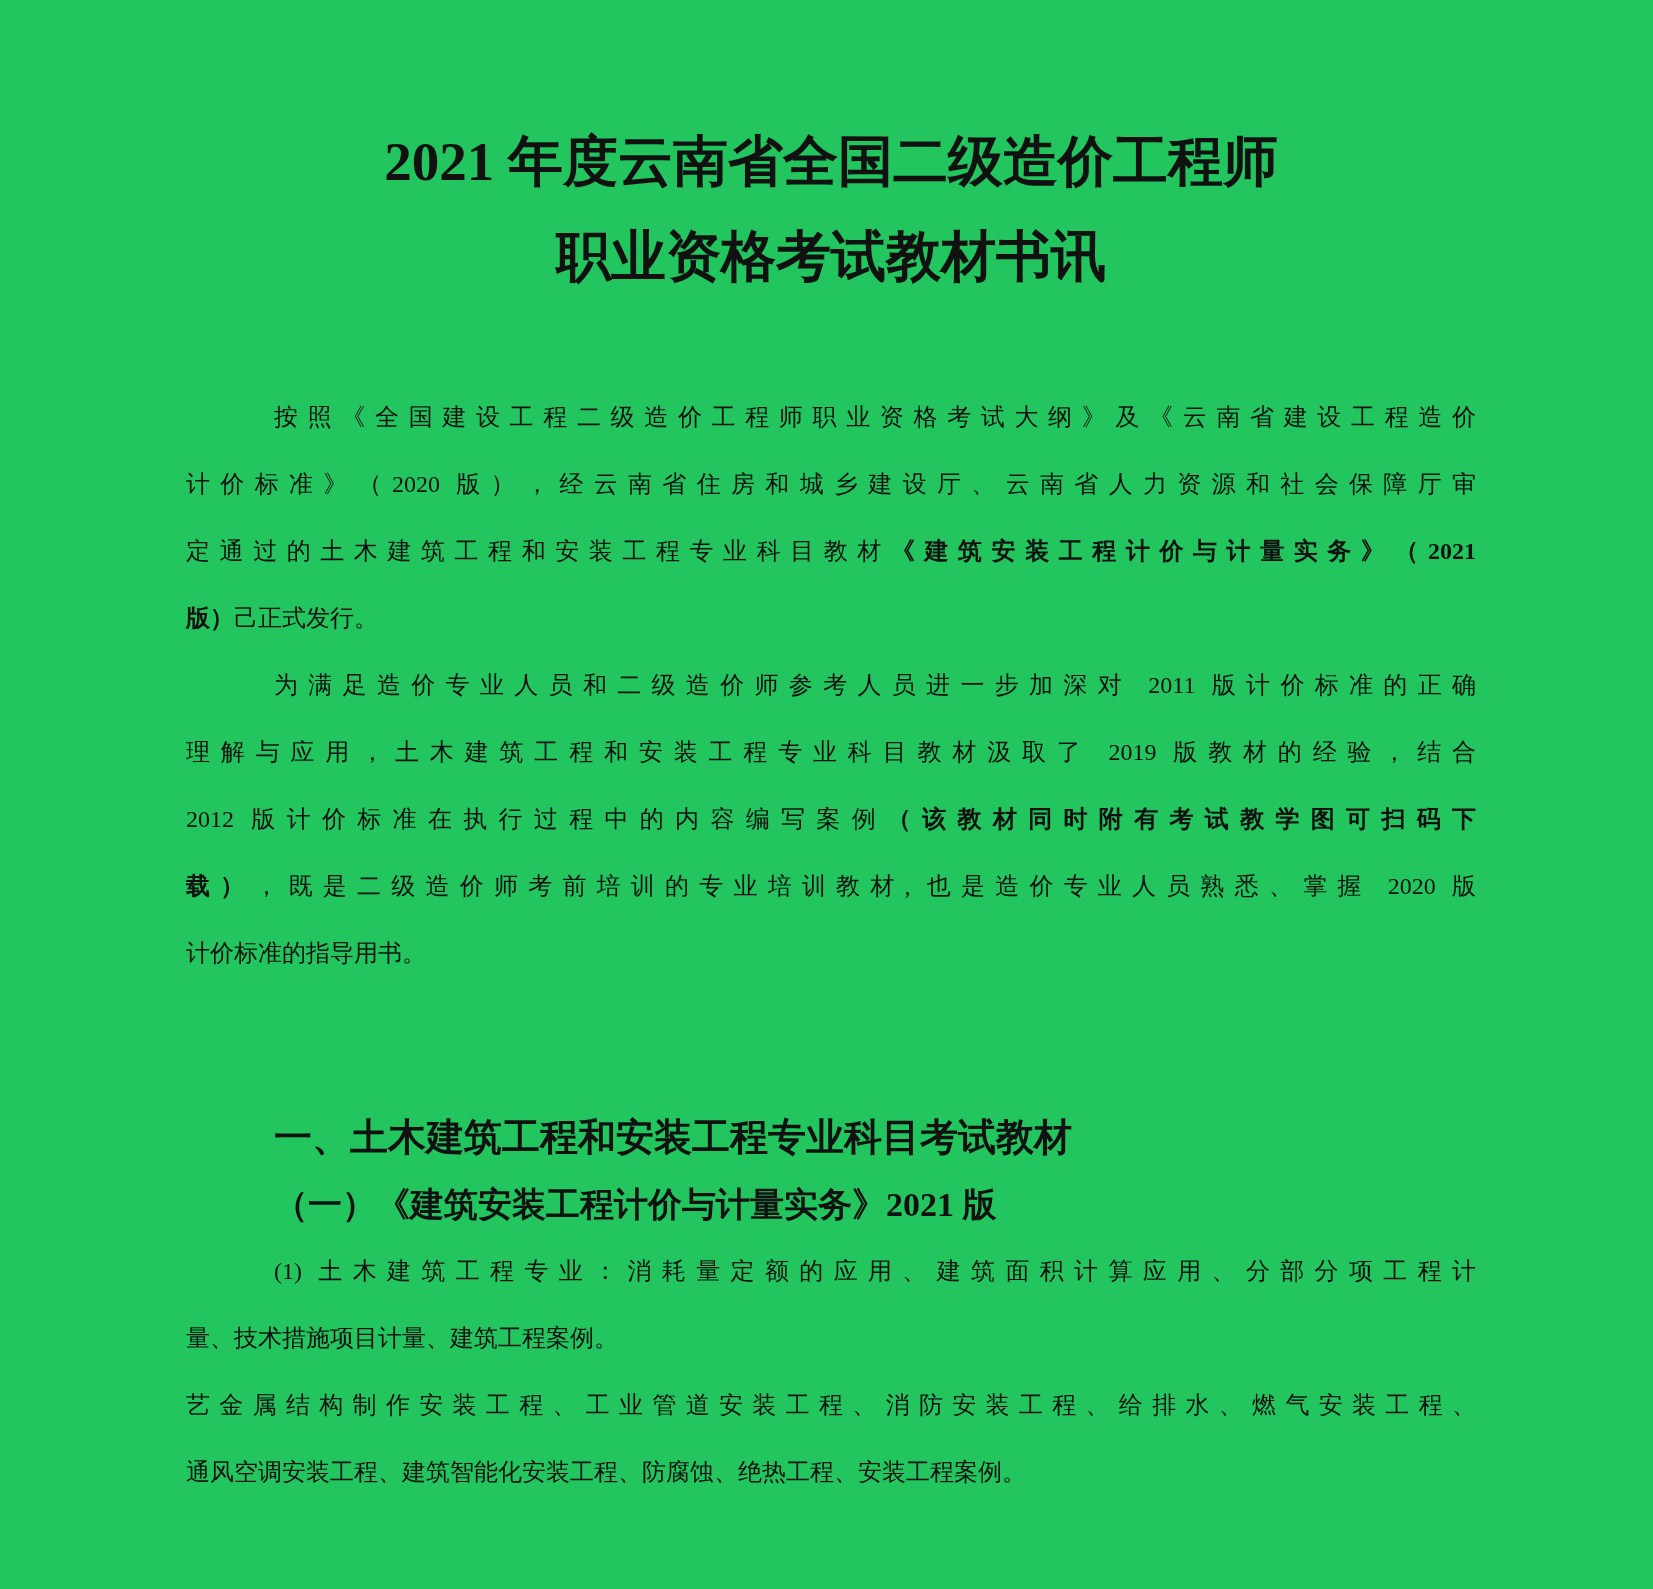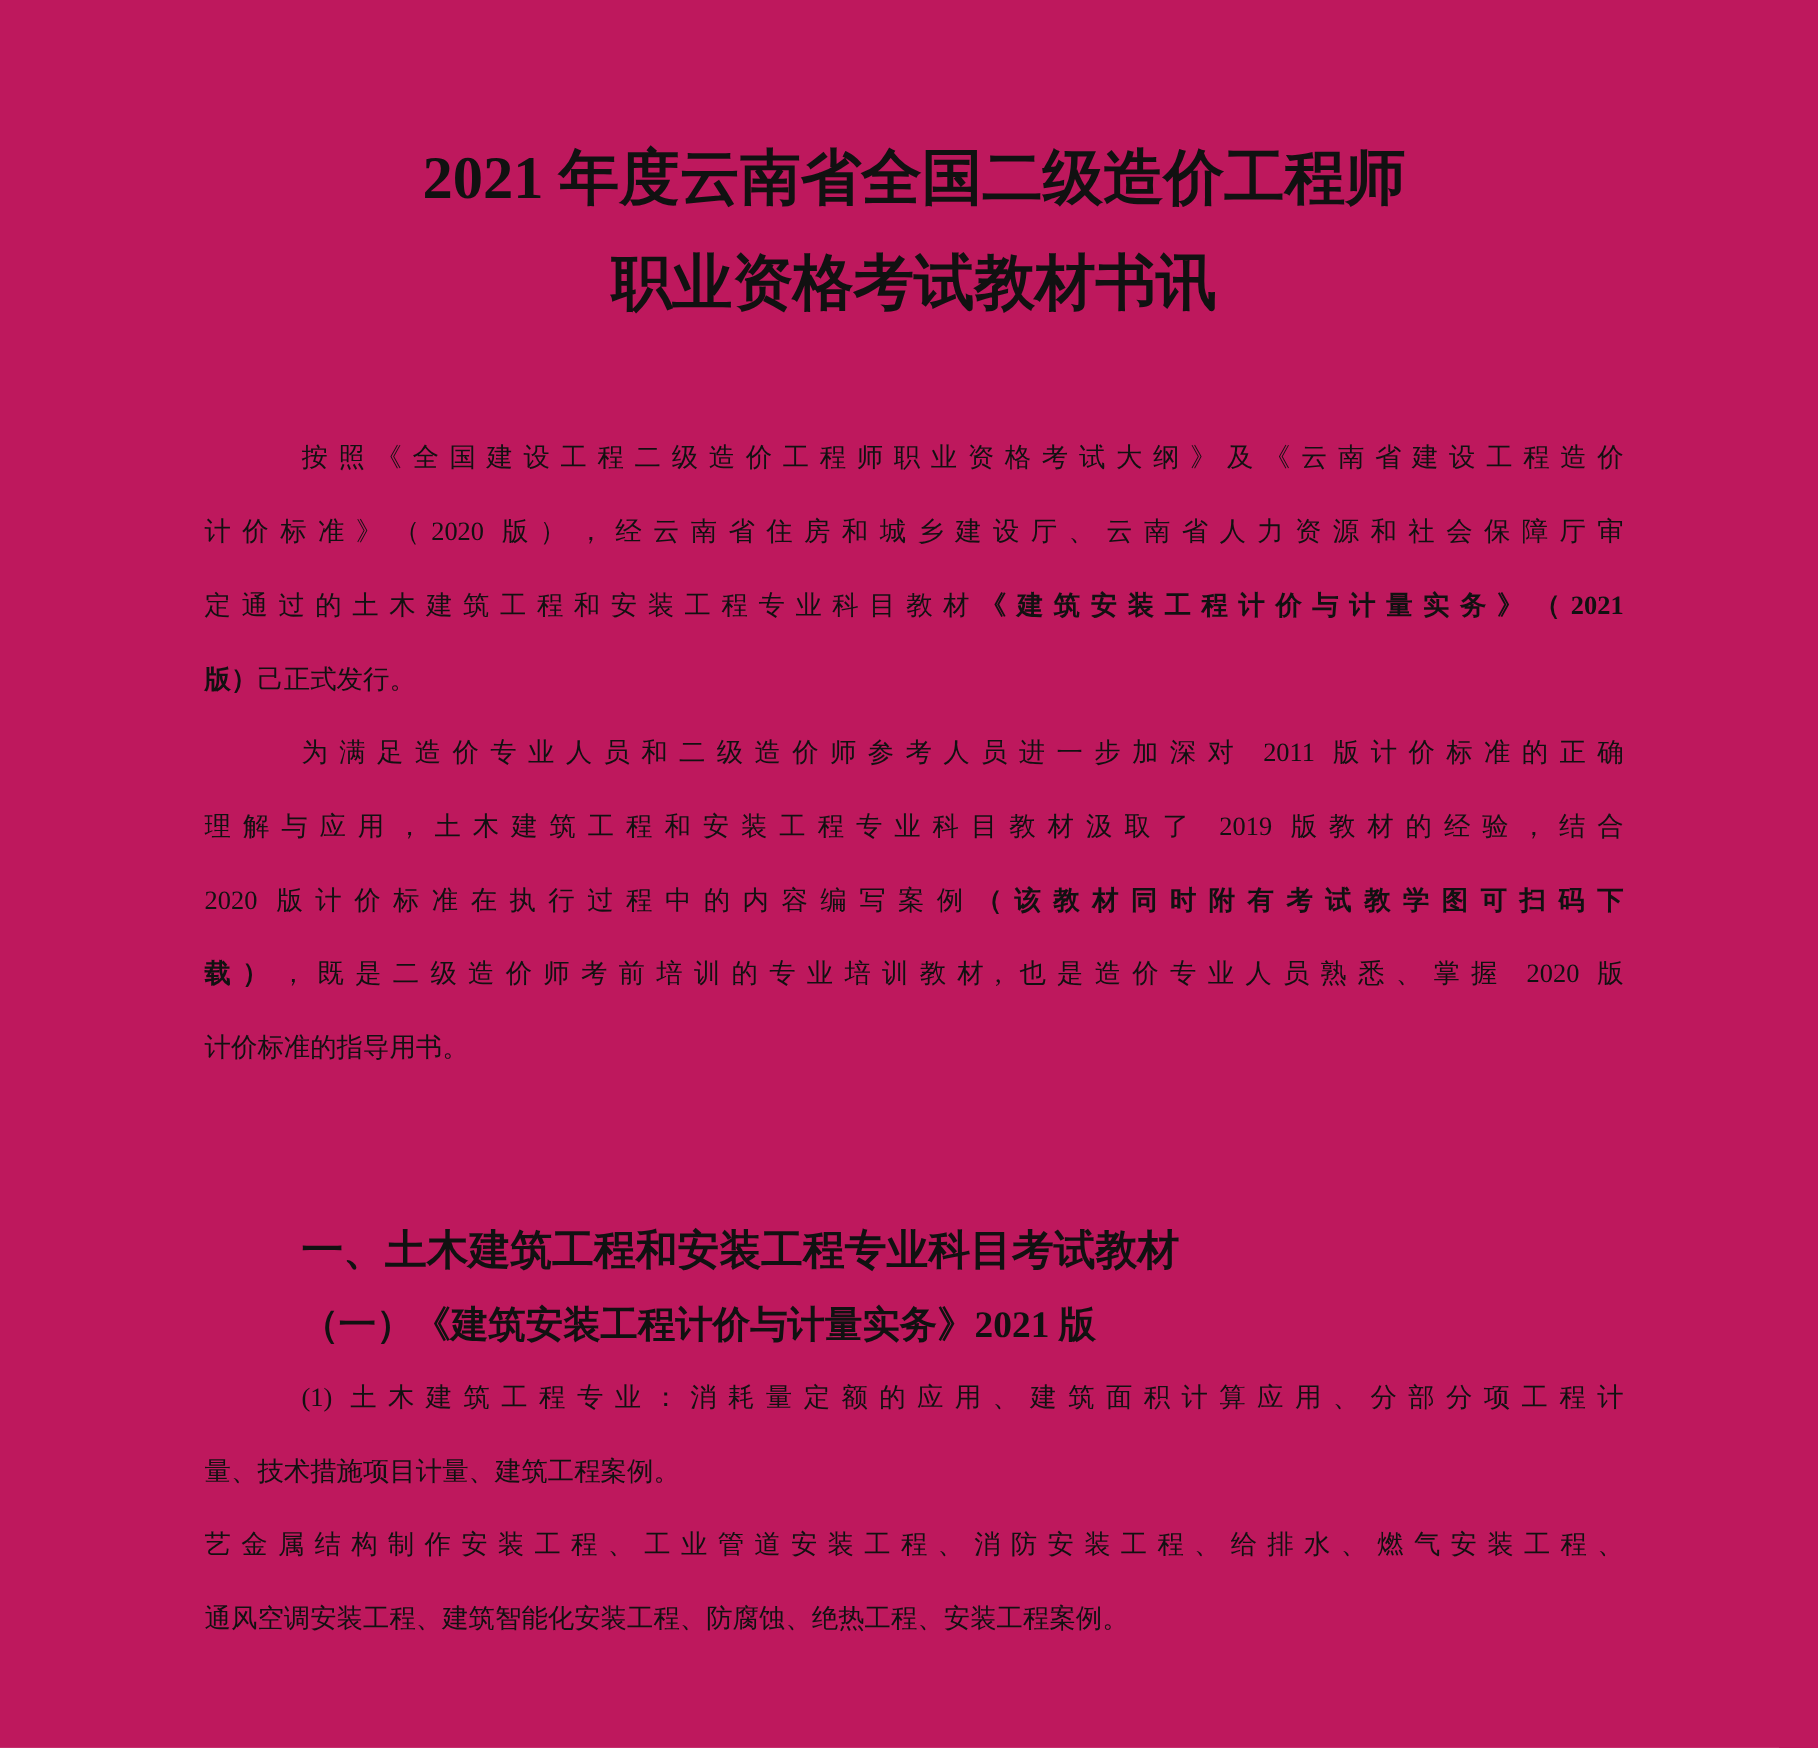--- a/index.html
+++ b/index.html
@@ -1,19 +1,19 @@
 <!DOCTYPE html>
 <html><head>
 <meta charset="utf-8">
 <style>
   html,body { margin:0; padding:0; background:#ffffff; }
   .page {
     position:relative;
     width:1653px; height:1589px;
-    background:#be185d;
+    background:#22c55e;
     color:#111111;
     font-family:"Liberation Serif","DejaVu Serif",serif;
     overflow:hidden;
   }
   .content {
     margin-left:186px;
     width:1290px;
     padding-top:130px;
   }
   .block { margin:0; }
@@ -68,21 +68,21 @@
       </div>
       <div class="block paragraph">
         <div class="line justify indent"><span class="run">按照《全国建设工程二级造价工程师职业资格考试大纲》及《云南省建设工程造价</span></div>
         <div class="line justify"><span class="run">计价标准》（2020 版），经云南省住房和城乡建设厅、云南省人力资源和社会保障厅审</span></div>
         <div class="line justify"><span class="run">定通过的土木建筑工程和安装工程专业科目教材</span><span class="run bold">《建筑安装工程计价与计量实务》（2021</span></div>
         <div class="line"><span class="run bold">版）</span><span class="run">己正式发行。</span></div>
       </div>
       <div class="block paragraph">
         <div class="line justify indent"><span class="run">为满足造价专业人员和二级造价师参考人员进一步加深对 2011 版计价标准的正确</span></div>
         <div class="line justify"><span class="run">理解与应用，土木建筑工程和安装工程专业科目教材汲取了 2019 版教材的经验，结合</span></div>
-        <div class="line justify"><span class="run">2020 版计价标准在执行过程中的内容编写案例</span><span class="run bold">（该教材同时附有考试教学图可扫码下</span></div>
+        <div class="line justify"><span class="run">2012 版计价标准在执行过程中的内容编写案例</span><span class="run bold">（该教材同时附有考试教学图可扫码下</span></div>
         <div class="line justify"><span class="run bold">载）</span><span class="run">，既是二级造价师考前培训的专业培训教材, 也是造价专业人员熟悉、掌握 2020 版</span></div>
         <div class="line"><span class="run">计价标准的指导用书。</span></div>
       </div>
       <div class="block heading">
         <div class="line indent"><span class="run bold">一、土木建筑工程和安装工程专业科目考试教材</span></div>
       </div>
       <div class="block subheading">
         <div class="line indent"><span class="run bold">（一）《建筑安装工程计价与计量实务》2021 版</span></div>
       </div>
       <div class="block paragraph">

